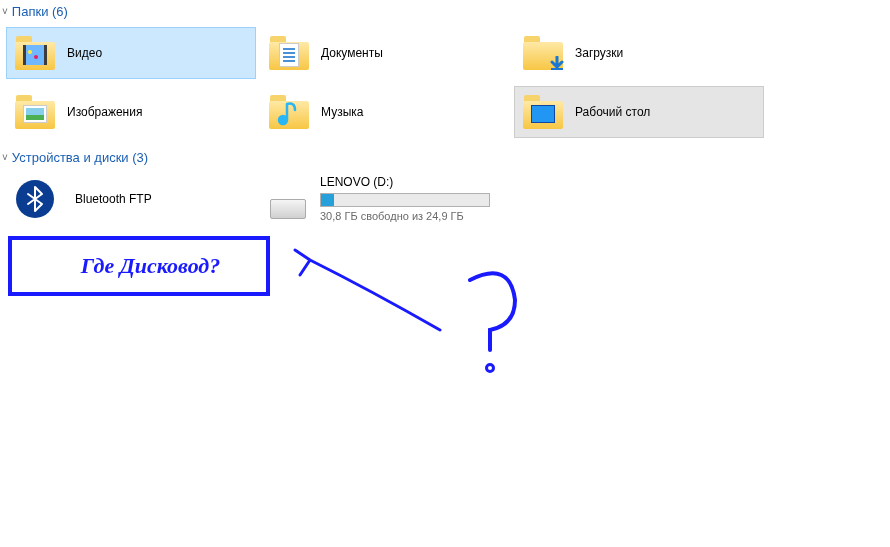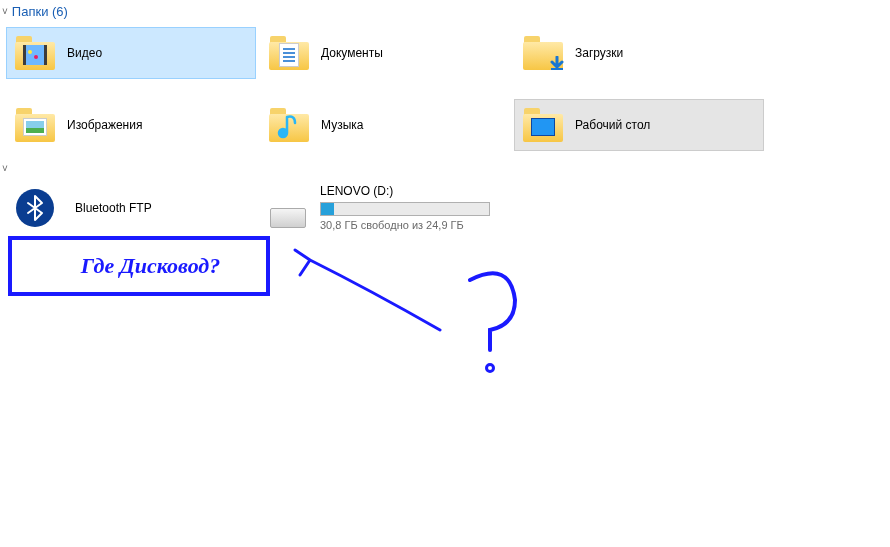--- a/index.html
+++ b/index.html
@@ -23,21 +23,21 @@
     }
     .section-header .chev {
       font-size: 10px;
       margin-right: 4px;
       color: #666;
     }
     .grid {
       display: flex;
       flex-wrap: wrap;
       padding: 4px 0 8px 6px;
-      gap: 20px 4px;
+      gap: 7px 4px;
       width: 100%;
     }
     .cell {
       width: 250px;
       height: 52px;
       display: flex;
       align-items: center;
       padding: 2px 4px;
       border: 1px solid transparent;
       cursor: default;
@@ -201,20 +201,21 @@
           </div>
         </div>
     </div>
     <div class="txt">Рабочий стол</div>
   </div>
 
 </div>
 
 <div class="section-header">
   <span class="chev">˅</span>
+  <span><span>Устройства и диски</span> (<span>3</span>)</span>
 </div>
 
 <div class="devices-row">
 
   <div class="cell" style="width:250px;gap:8px;">
     <div class="icon-slot">
       <div class="bt-icon">
         <svg viewBox="0 0 20 28">
             <path d="M10 2 L10 26 L17 19 L3 9 M10 2 L17 9 L3 19" stroke="#fff" stroke-width="2" fill="none" stroke-linejoin="round" stroke-linecap="round"></path>
           </svg>

